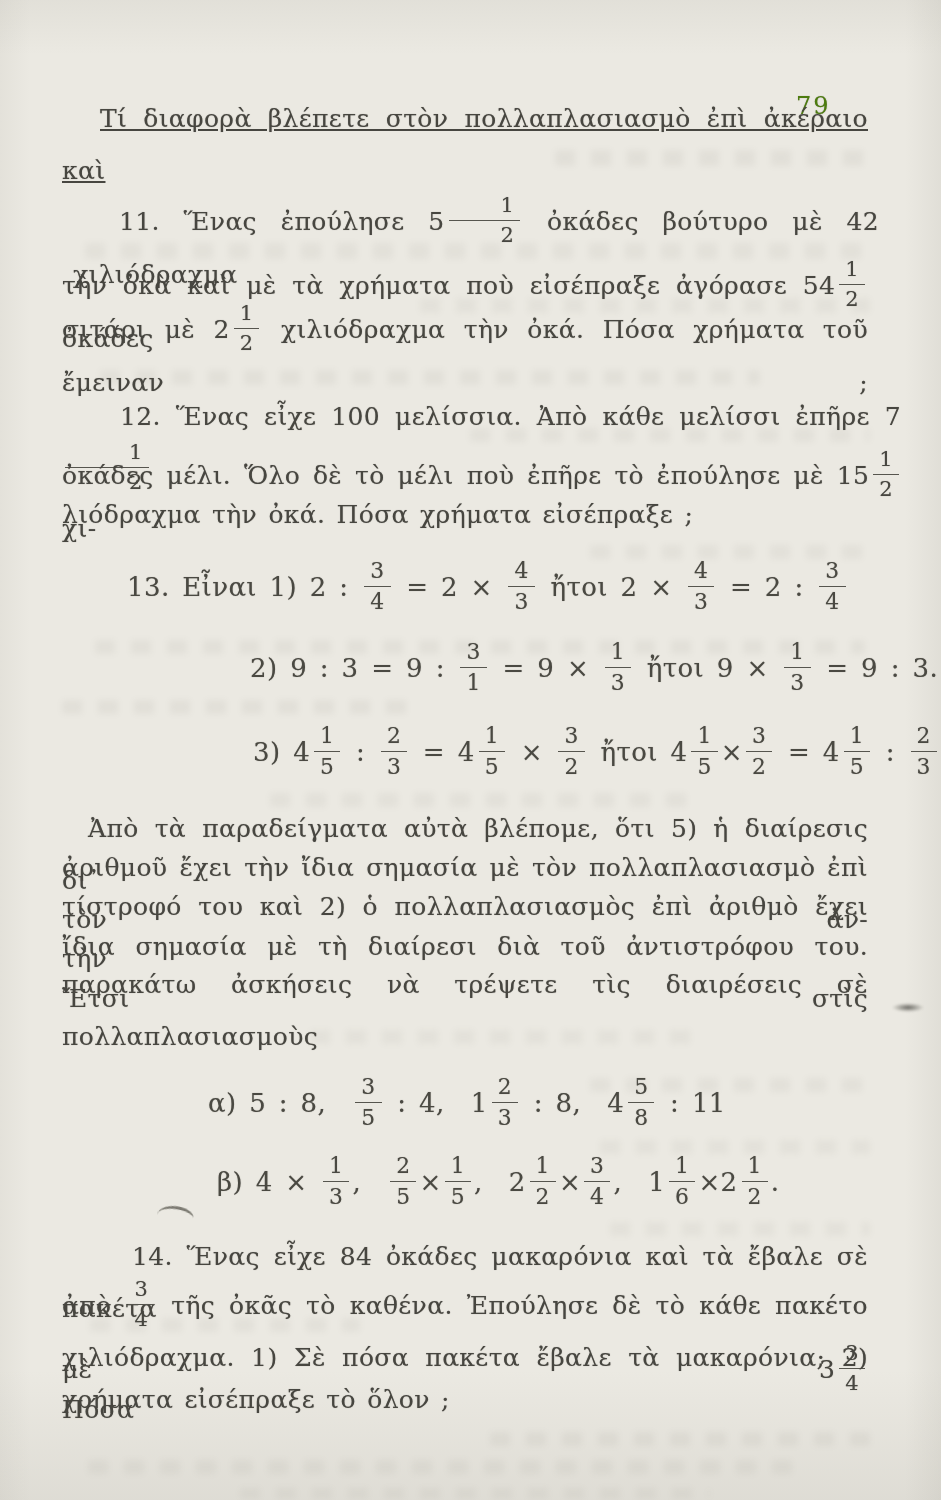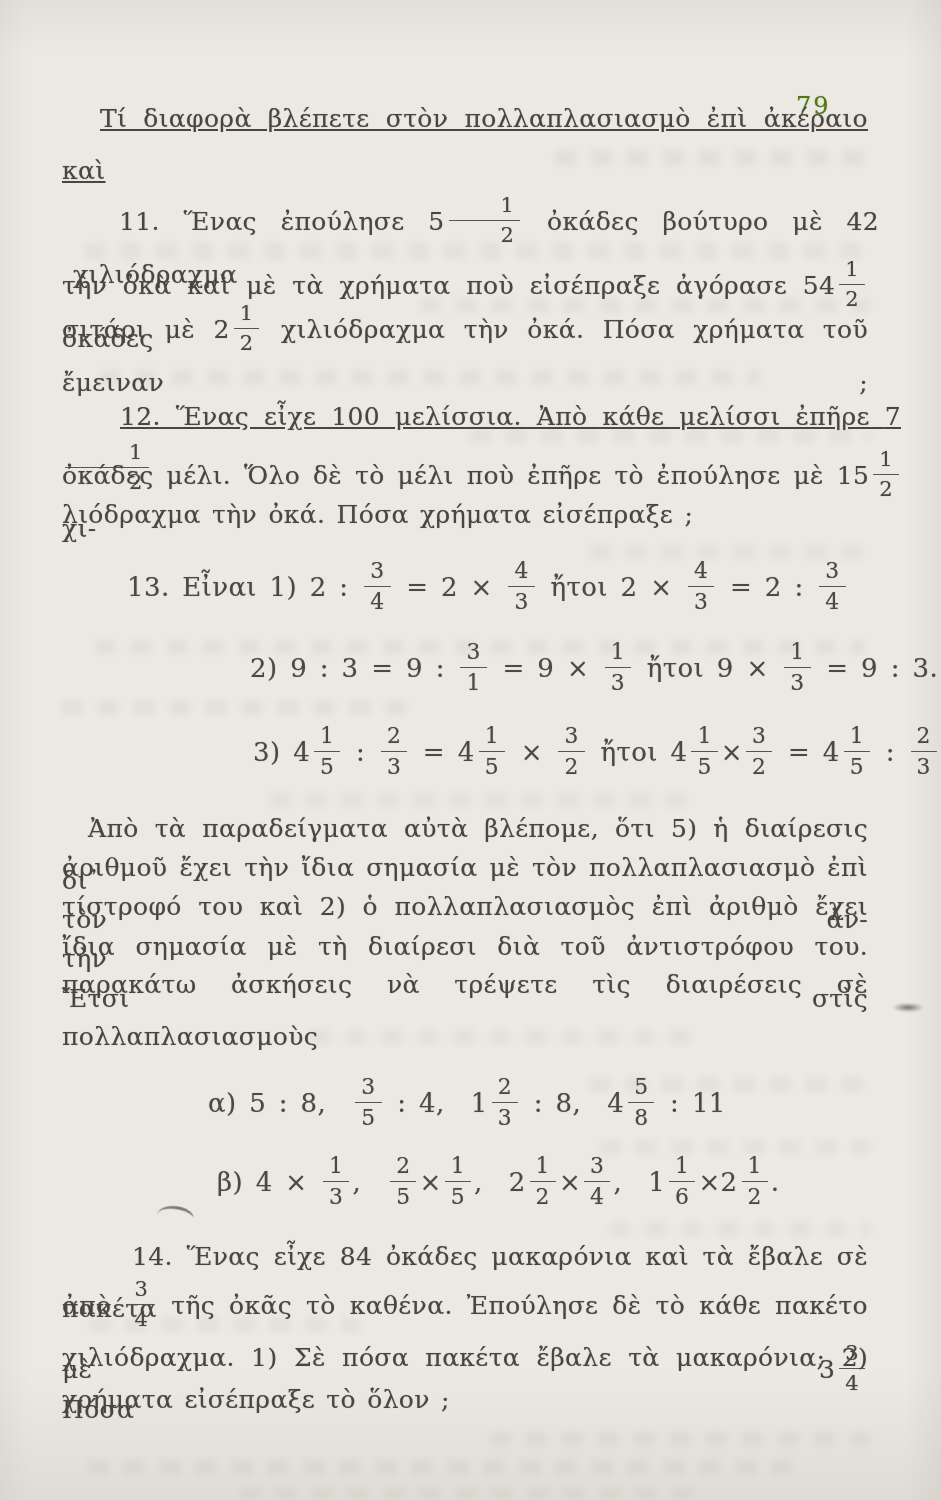--- a/index.html
+++ b/index.html
@@ -25,21 +25,21 @@
     white-space:normal;
   }
   .tline.last{text-align:left;text-align-last:left;}
   .eq{
     position:absolute;height:64px;line-height:64px;font-size:26px;
     letter-spacing:.4px;word-spacing:4px;white-space:nowrap;
     color:#4a4942;text-shadow:0 0 1px rgba(70,68,62,.45);
   }
   .ind38{text-indent:38px;text-decoration:underline;}
   .ind46{text-indent:46px;margin-left:11px;}
-  .ind58{text-indent:58px;text-decoration:underline;}
+  .ind58{text-indent:58px;}
   .ind26{text-indent:26px;}
   .ind70{text-indent:70px;}
   .w840{width:840px;}
   .h64{height:64px;line-height:64px;}
   .frac{
     display:inline-block;vertical-align:middle;text-align:center;
     line-height:1;font-size:.84em;margin:0 3px;transform:translateY(-3px);
   }
   .frac .num{display:block;padding:0 6px 4px;}
   .frac .den{display:block;border-top:1.5px solid #56554e;padding:4px 6px 0;}

